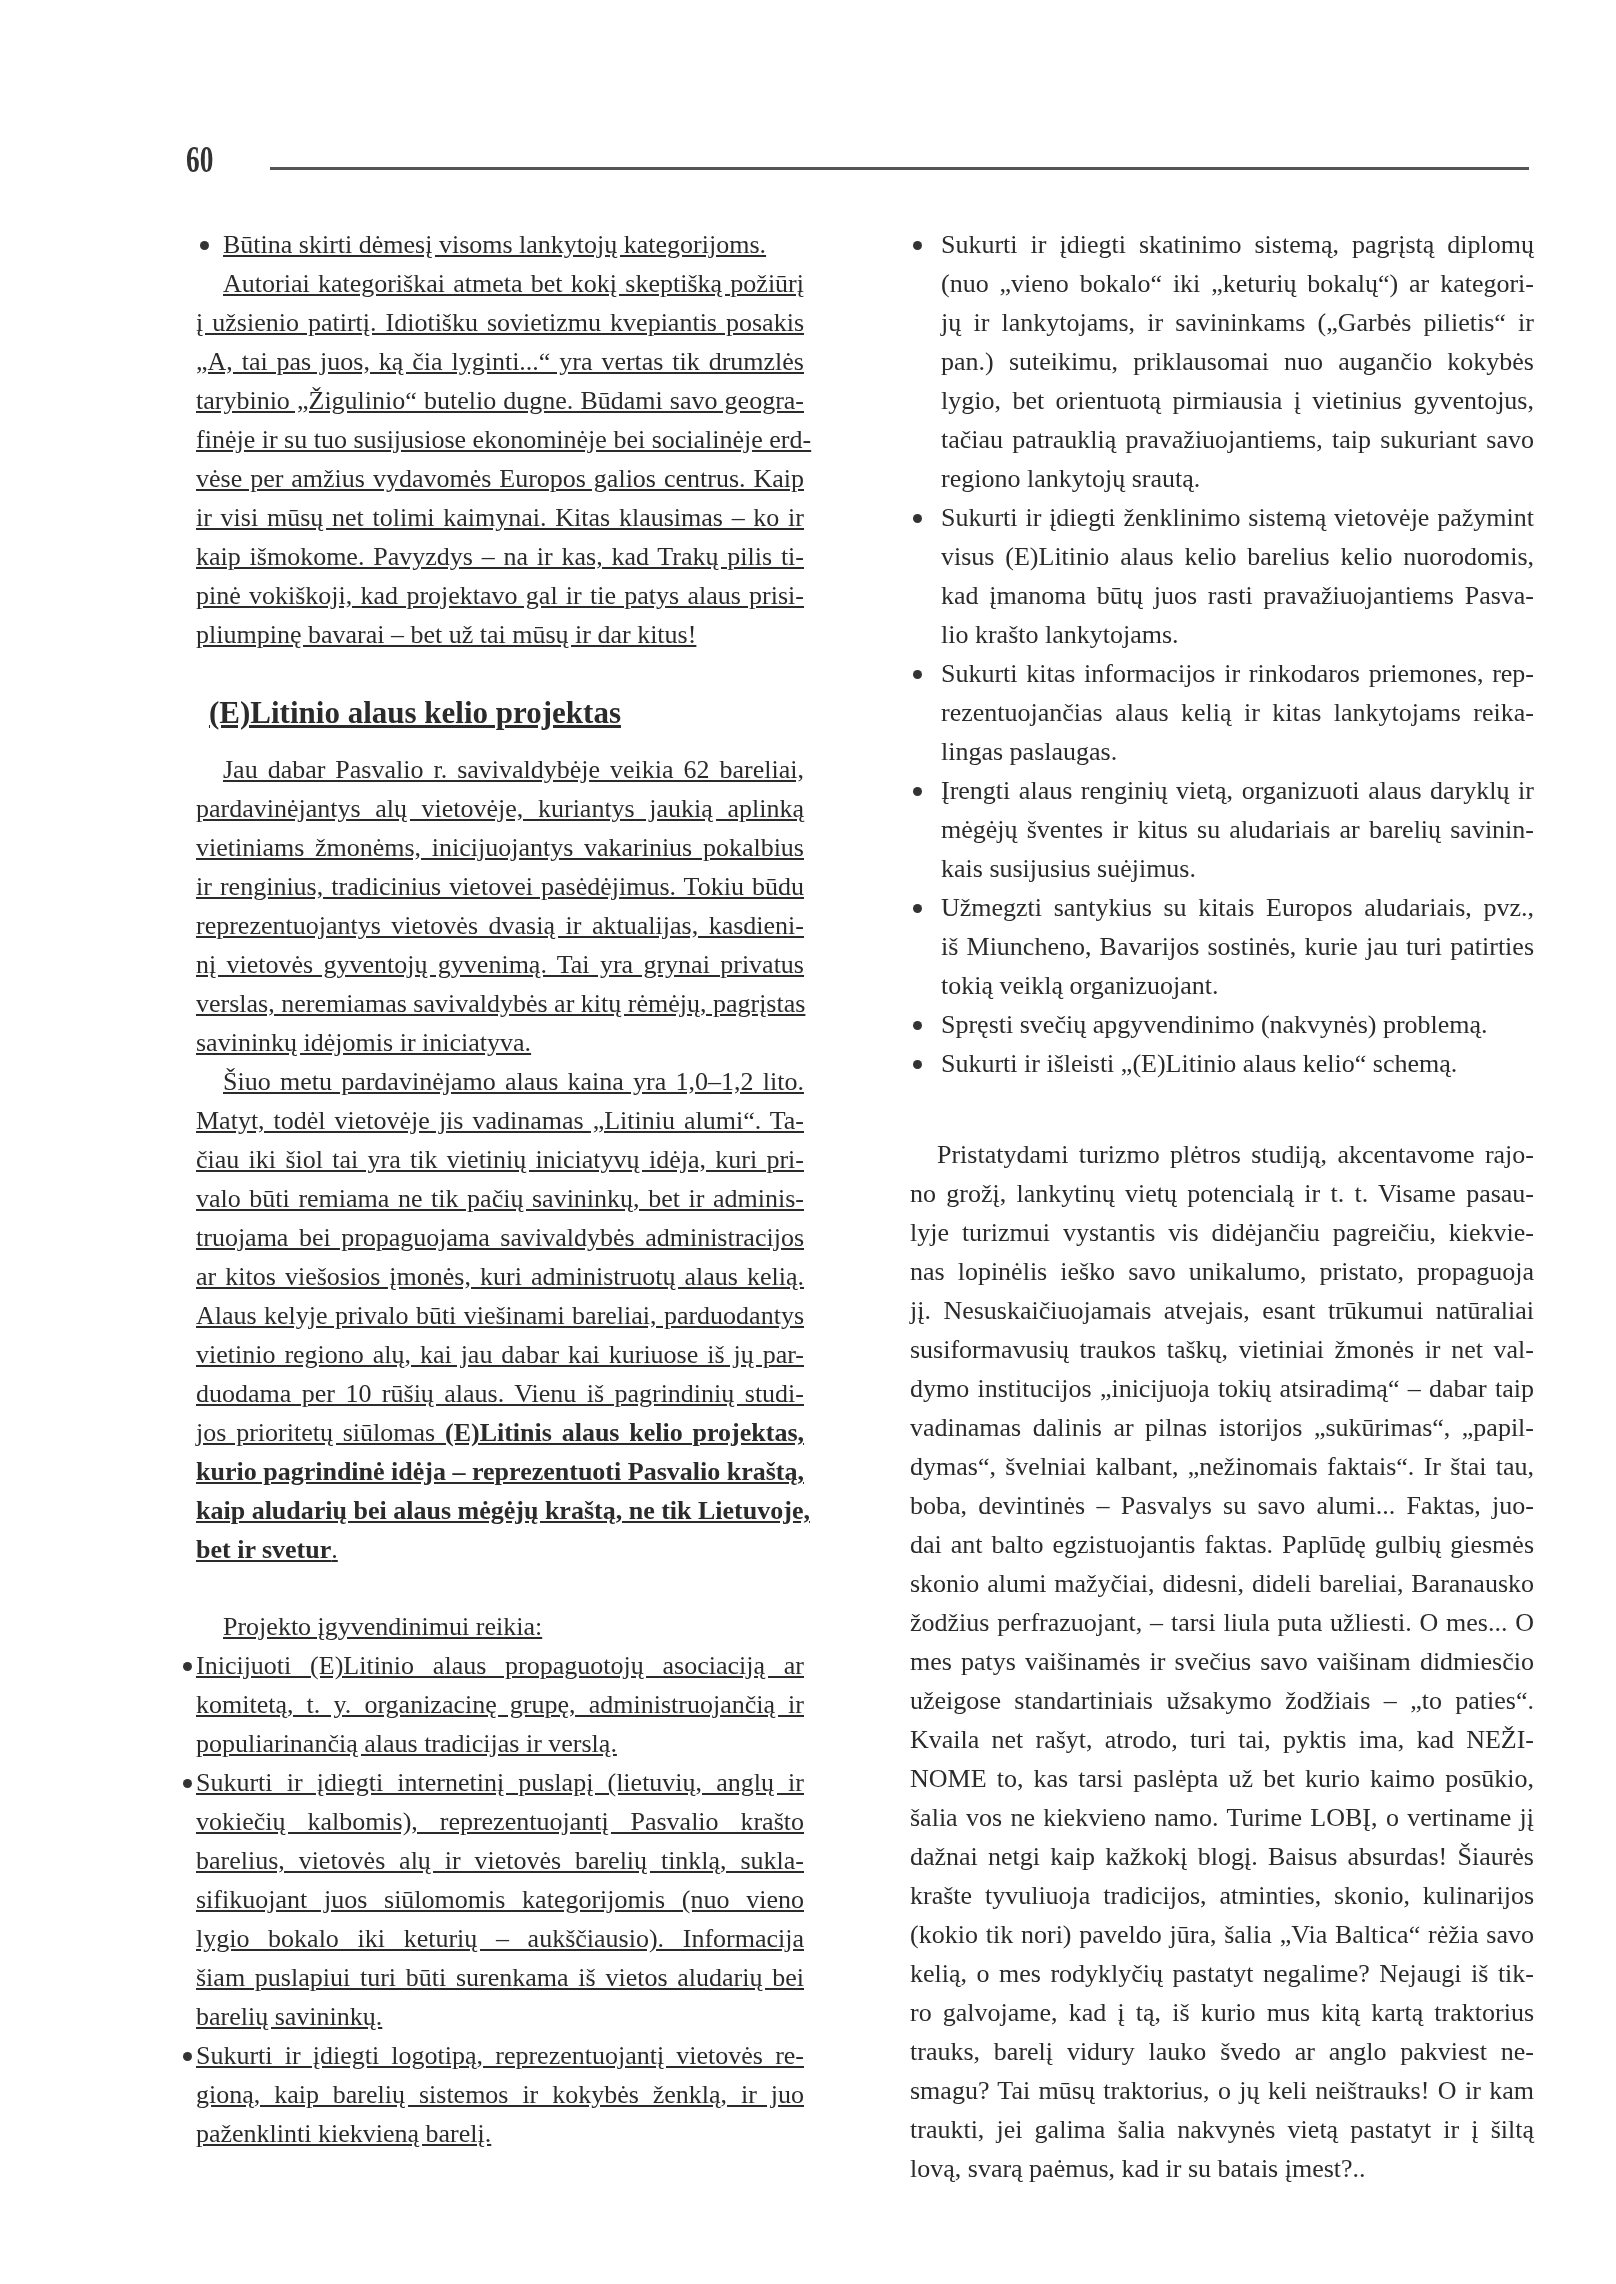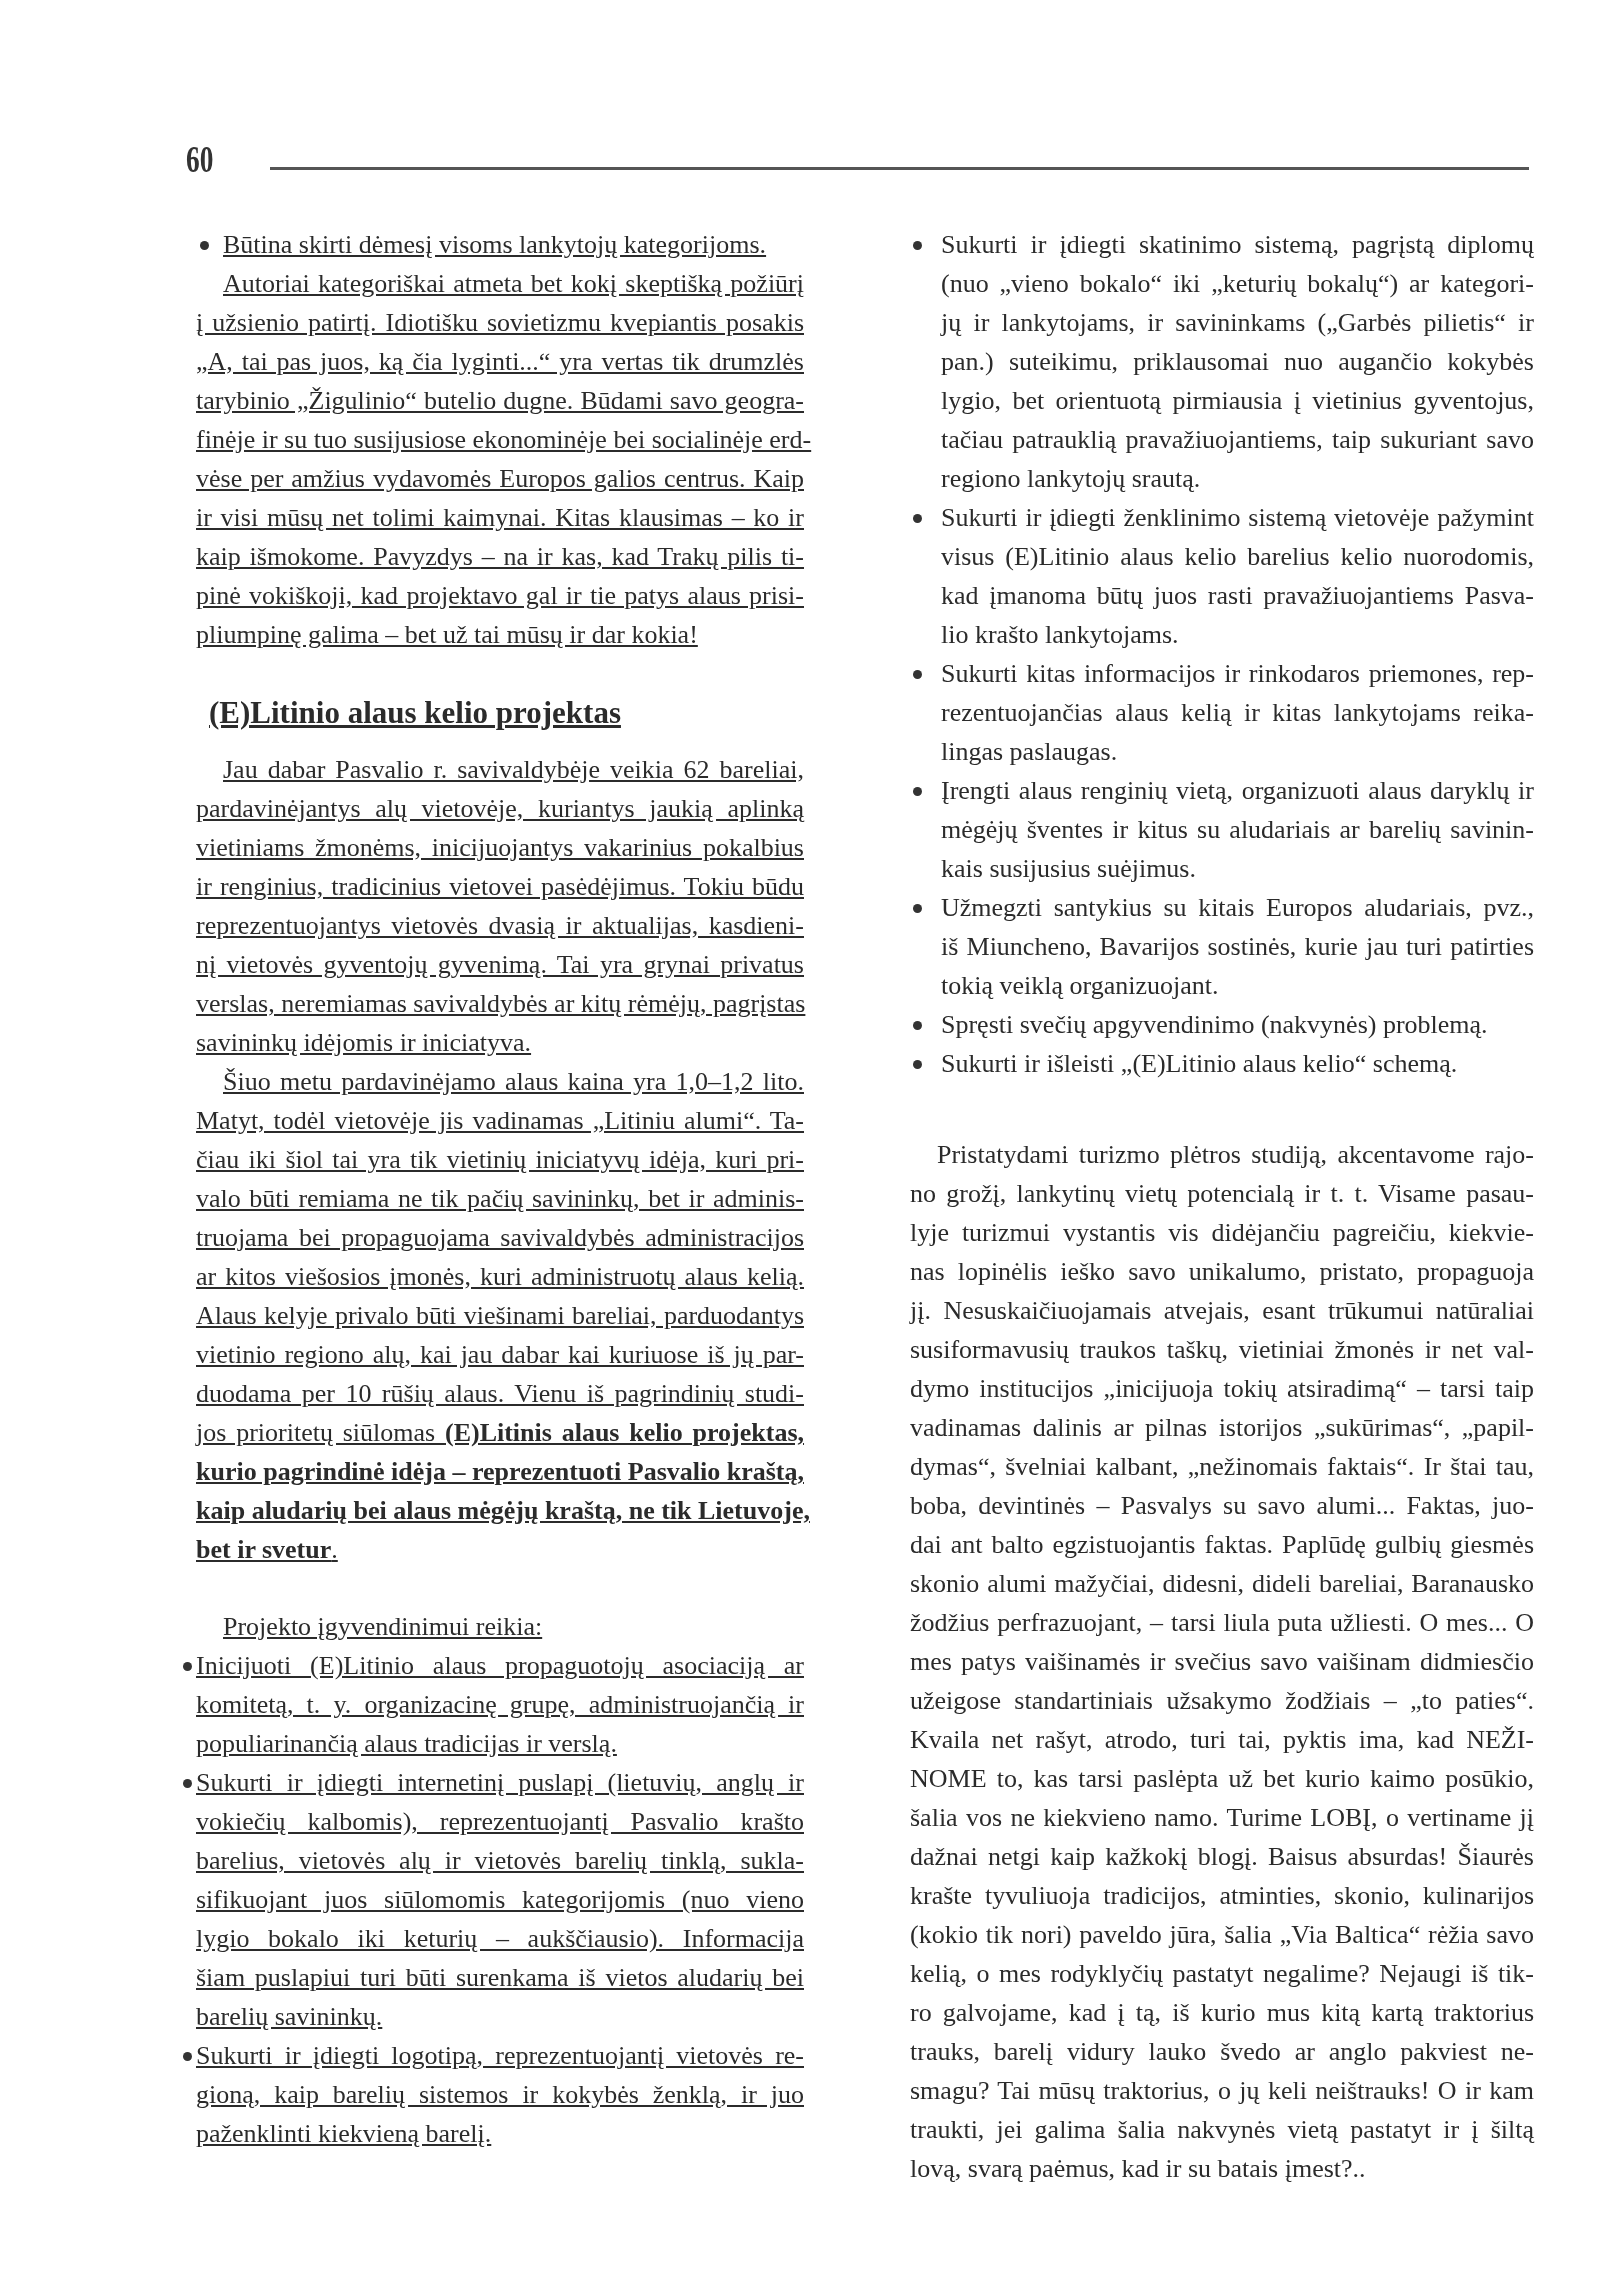--- a/index.html
+++ b/index.html
@@ -35,21 +35,21 @@
     <div>
       <span class="line" style="padding-left: 27px;">Autoriai kategoriškai atmeta bet kokį skeptišką požiūrį</span>
       <span class="line">į užsienio patirtį. Idiotišku sovietizmu kvepiantis posakis</span>
       <span class="line">„A, tai pas juos, ką čia lyginti...“ yra vertas tik drumzlės</span>
       <span class="line">tarybinio „Žigulinio“ butelio dugne. Būdami savo geogra-</span>
       <span class="line">finėje ir su tuo susijusiose ekonominėje bei socialinėje erd-</span>
       <span class="line">vėse per amžius vydavomės Europos galios centrus. Kaip</span>
       <span class="line">ir visi mūsų net tolimi kaimynai. Kitas klausimas – ko ir</span>
       <span class="line">kaip išmokome. Pavyzdys – na ir kas, kad Trakų pilis ti-</span>
       <span class="line">pinė vokiškoji, kad projektavo gal ir tie patys alaus prisi-</span>
-      <span class="line last">pliumpinę galima – bet už tai mūsų ir dar kokia!</span>
+      <span class="line last">pliumpinę bavarai – bet už tai mūsų ir dar kitus!</span>
     </div>
     <div style="height: 26px;"></div>
     <div class="heading" style="padding-left: 13px;">(E)Litinio alaus kelio projektas</div>
     <div style="height: 5.2px;"></div>
     <div>
       <span class="line" style="padding-left: 27px;">Jau dabar Pasvalio r. savivaldybėje veikia 62 bareliai,</span>
       <span class="line">pardavinėjantys alų vietovėje, kuriantys jaukią aplinką</span>
       <span class="line">vietiniams žmonėms, inicijuojantys vakarinius pokalbius</span>
       <span class="line">ir renginius, tradicinius vietovei pasėdėjimus. Tokiu būdu</span>
       <span class="line">reprezentuojantys vietovės dvasią ir aktualijas, kasdieni-</span>
@@ -147,21 +147,21 @@
       </div>
     </div>
     <div style="height: 52px;"></div>
     <div>
       <span class="line" style="padding-left: 27px;">Pristatydami turizmo plėtros studiją, akcentavome rajo-</span>
       <span class="line">no grožį, lankytinų vietų potencialą ir t. t. Visame pasau-</span>
       <span class="line">lyje turizmui vystantis vis didėjančiu pagreičiu, kiekvie-</span>
       <span class="line">nas lopinėlis ieško savo unikalumo, pristato, propaguoja</span>
       <span class="line">jį. Nesuskaičiuojamais atvejais, esant trūkumui natūraliai</span>
       <span class="line">susiformavusių traukos taškų, vietiniai žmonės ir net val-</span>
-      <span class="line">dymo institucijos „inicijuoja tokių atsiradimą“ – tarsi taip</span>
+      <span class="line">dymo institucijos „inicijuoja tokių atsiradimą“ – dabar taip</span>
       <span class="line">vadinamas dalinis ar pilnas istorijos „sukūrimas“, „papil-</span>
       <span class="line">dymas“, švelniai kalbant, „nežinomais faktais“. Ir štai tau,</span>
       <span class="line">boba, devintinės – Pasvalys su savo alumi... Faktas, juo-</span>
       <span class="line">dai ant balto egzistuojantis faktas. Paplūdę gulbių giesmės</span>
       <span class="line">skonio alumi mažyčiai, didesni, dideli bareliai, Baranausko</span>
       <span class="line">žodžius perfrazuojant, – tarsi liula puta užliesti. O mes... O</span>
       <span class="line">mes patys vaišinamės ir svečius savo vaišinam didmiesčio</span>
       <span class="line">užeigose standartiniais užsakymo žodžiais – „to paties“.</span>
       <span class="line">Kvaila net rašyt, atrodo, turi tai, pyktis ima, kad NEŽI-</span>
       <span class="line">NOME to, kas tarsi paslėpta už bet kurio kaimo posūkio,</span>

